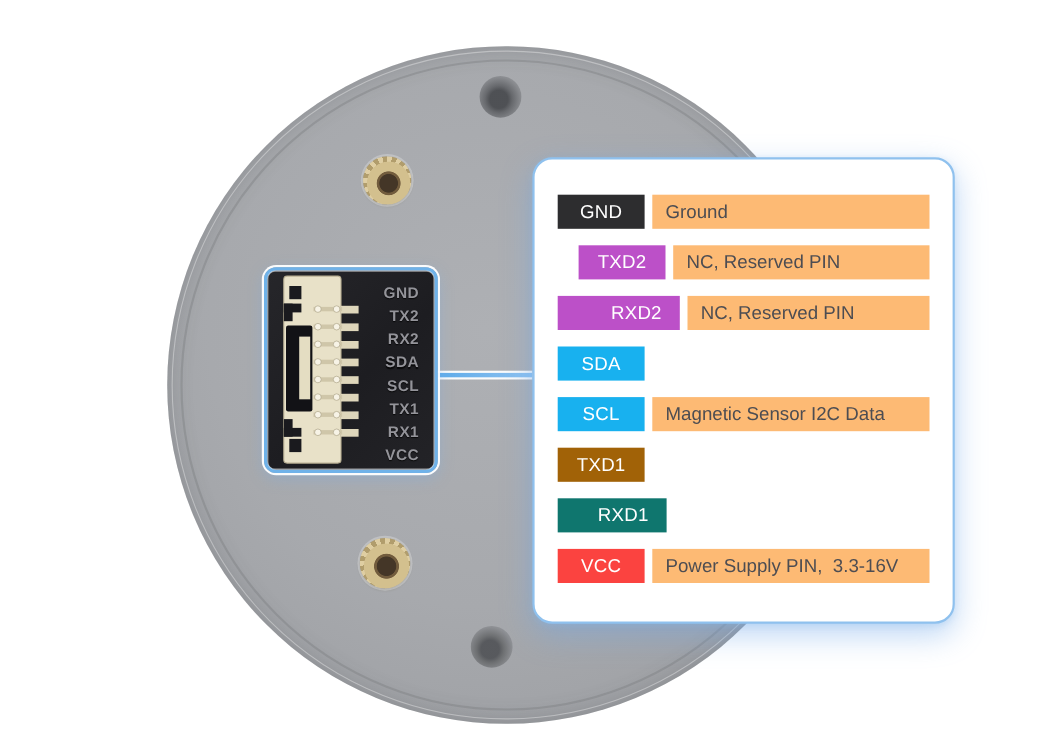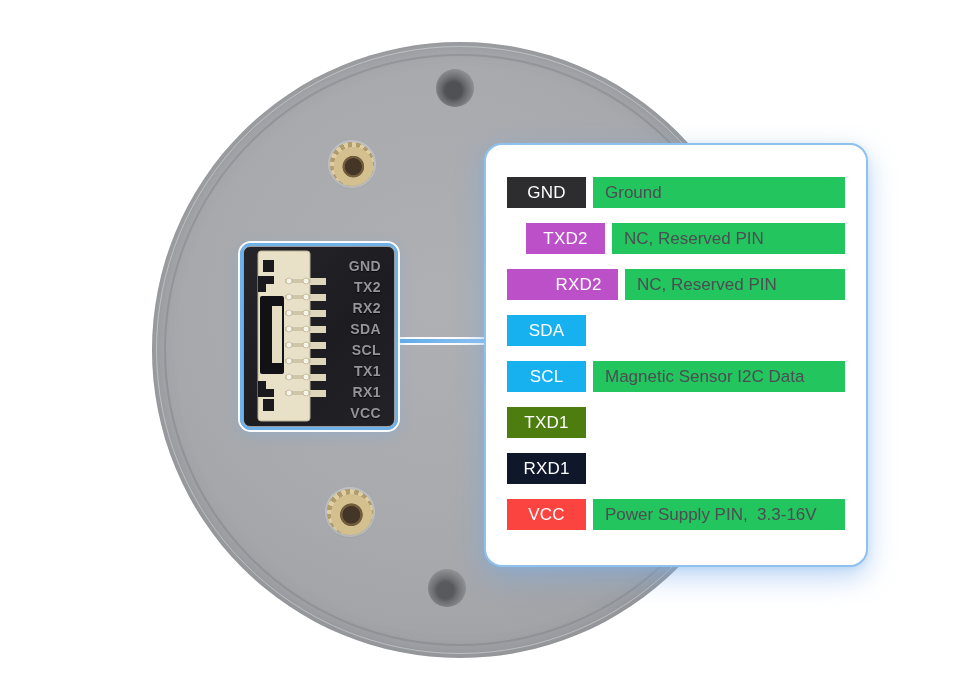--- a/index.html
+++ b/index.html
@@ -54,21 +54,21 @@
   
   .callout{
     position:absolute;left:484px;top:143px;width:384px;height:424px;box-sizing:border-box;
     background:#ffffff;border:2px solid #8fc1ee;border-radius:18px;
     padding:32px 21px 0 21px;
     box-shadow:0 10px 28px rgba(115,170,235,.48), 0 2px 6px rgba(140,190,240,.25);
   }
   .prow{display:flex;height:31px;margin-bottom:15px;}
   .badge{flex:0 0 79px;width:79px;height:31px;color:#ffffff;font-size:17px;line-height:31px;
     text-align:center;letter-spacing:.2px;}
-  .desc{flex:1;margin-left:7px;background:#22c55e;color:#4d4d52;font-size:17px;line-height:31px;
+  .desc{flex:1;margin-left:7px;background:#fdba74;color:#4d4d52;font-size:17px;line-height:31px;
     padding-left:12px;white-space:pre;overflow:hidden;}
 </style>
 </head>
 <body>
 
 <div class="stage">
 
   <div class="device">
     <div class="screw-hole top" style="left:284px;top:27px;"></div>
     <div class="screw-hole bottom" style="left:276px;top:527px;"></div>
@@ -162,24 +162,24 @@
       <span class="desc">NC, Reserved PIN</span>
     </div>
     <div class="prow">
       <span class="badge" style="background: rgb(24, 177, 239);">SDA</span>
     </div>
     <div class="prow">
       <span class="badge" style="background: rgb(24, 177, 239);">SCL</span>
       <span class="desc">Magnetic Sensor I2C Data</span>
     </div>
     <div class="prow">
-      <span class="badge" style="background: #4d7c0f;">TXD1</span>
+      <span class="badge" style="background: #a16207;">TXD1</span>
     </div>
     <div class="prow">
-      <span class="badge" style="background: #0f172a;">RXD1</span>
+      <span class="badge" style="background: #0f766e; padding-left: 20px;">RXD1</span>
     </div>
     <div class="prow">
       <span class="badge" style="background: rgb(251, 67, 64);">VCC</span>
       <span class="desc">Power Supply PIN,  3.3-16V</span>
     </div>
   </div>
 
 </div>
 
 </body></html>

